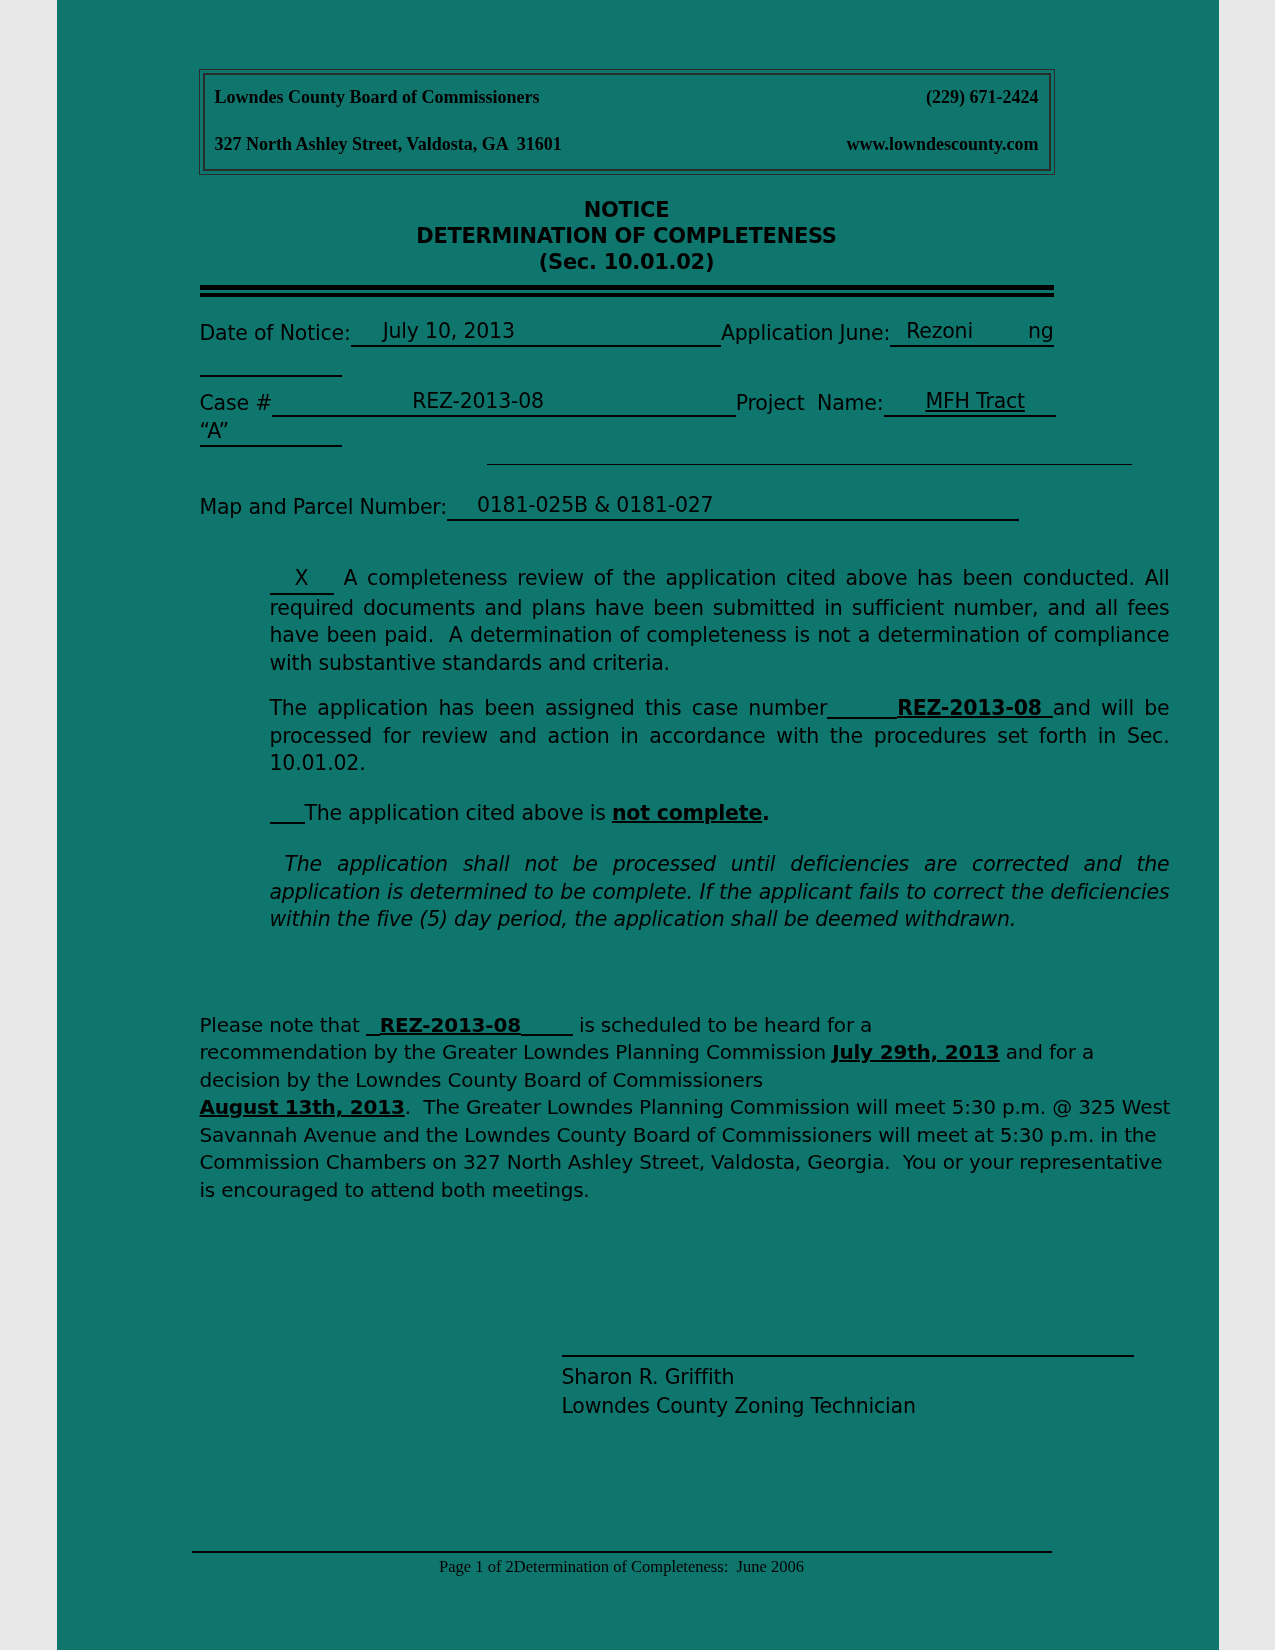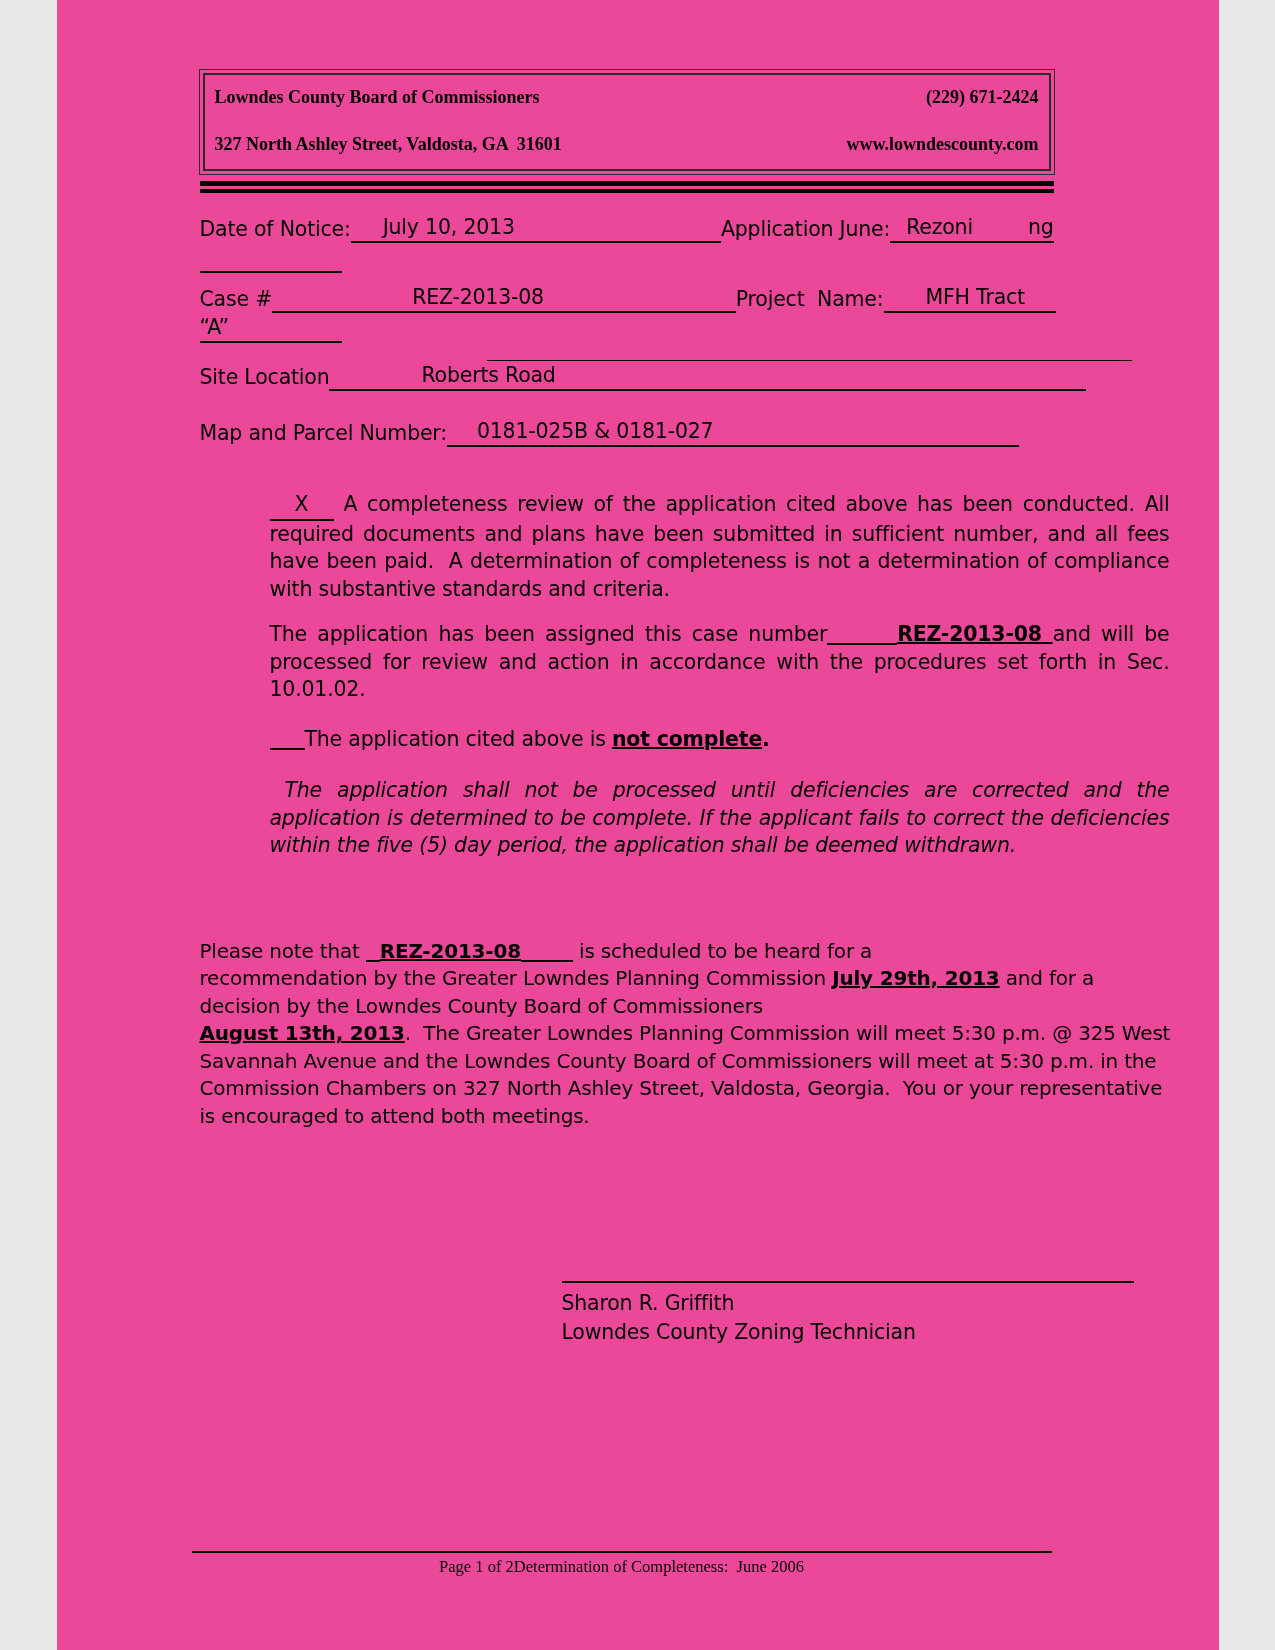--- a/index.html
+++ b/index.html
@@ -1,21 +1,21 @@
 <!DOCTYPE html>
 <html><head>
 <meta charset="utf-8">
 <style>
   * { margin: 0; padding: 0; box-sizing: border-box; }
   html, body { background: #e8e8e8; }
   .page {
     position: relative;
     width: 1162px;
     height: 1650px;
-    background: #ec4899;
+    background: #0f766e;
     margin: 0 auto;
     font-family: "DejaVu Sans", sans-serif;
     color: #000;
     overflow: hidden;
   }
   .content { padding: 70px 165px 0 143px; }
 
   
   .header-box {
     border: 2px solid #2b2b2b;
@@ -136,46 +136,47 @@
       <div class="header-row">
         <span>Lowndes County Board of Commissioners</span>
         <span>(229) 671-2424</span>
       </div>
       <div class="header-row">
         <span>327 North Ashley Street, Valdosta, GA  31601</span>
         <span>www.lowndescounty.com</span>
       </div>
     </div>
 
+    <div class="title-block">
+      <div>NOTICE</div>
+      <div>DETERMINATION OF COMPLETENESS</div>
+      <div>(Sec. 10.01.02)</div>
+    </div>
 
     <div class="thick-rule"></div>
 
     <div class="form-line" style="margin-top:20px;">
       <span class="lbl">Date of Notice:</span>
       <span class="field" style="width:390px; padding-left:32px;"><span>July 10, 2013</span></span>
       <span class="lbl">Application June:</span>
       <span class="field grow" style="padding-left:16px;"><span>Rezoni</span><span class="blank w55" style="border-bottom:none;"></span><span>ng</span></span>
     </div>
     <div class="wrap-line"></div>
 
     <div class="form-line" style="margin-top:10px;">
       <span class="lbl">Case #</span>
       <span class="field grow" style="padding-left:140px;"><span>REZ-2013-08</span></span>
       <span class="lbl">Project  Name:</span>
-      <span class="field" style="width:172px; padding-left:42px; margin-right:-2px;"><span>MFH Tract</span></span>
+      <span class="field" style="width:172px; padding-left:42px; margin-right:-2px;text-decoration:underline;"><span>MFH Tract</span></span>
     </div>
     <div class="form-line">
       <span class="field" style="width:142px;"><span>“A”</span></span>
     </div>
 
     <div class="cont-line"></div>
-    <div class="form-line">
-      <span class="lbl">Site Location</span>
-      <span class="field grow" style="padding-left:92px; margin-right:-32px;"><span>Roberts Road</span></span>
-    </div>
 
     <div class="form-line" style="margin-top:26px;">
       <span class="lbl">Map and Parcel Number:</span>
       <span class="field grow" style="padding-left:30px; margin-right:35px;"><span>0181-025B &amp; 0181-027</span></span>
     </div>
 
     <div class="para" style="margin-top:44px;"><span class="check-field"><span>X</span></span><span>A completeness review of the application cited above has been conducted. All required documents and plans have been submitted in sufficient number, and all fees have been paid.  A determination of completeness is not a determination of compliance with substantive standards and criteria.</span></div>
 
     <div class="para" style="margin-top:18px;"><span>The application has been assigned this case number</span><span class="blank w70"></span><span class="bu">REZ-2013-08 </span><span>and will be processed for review and action in accordance with the procedures set forth in Sec. 10.01.02.</span></div>
 

